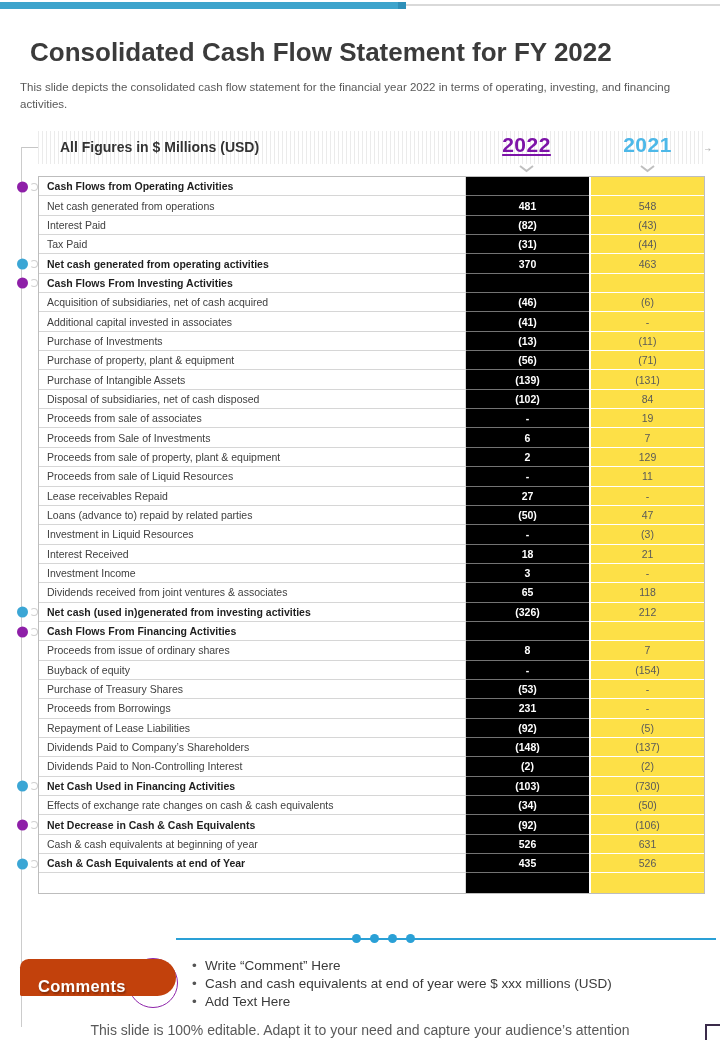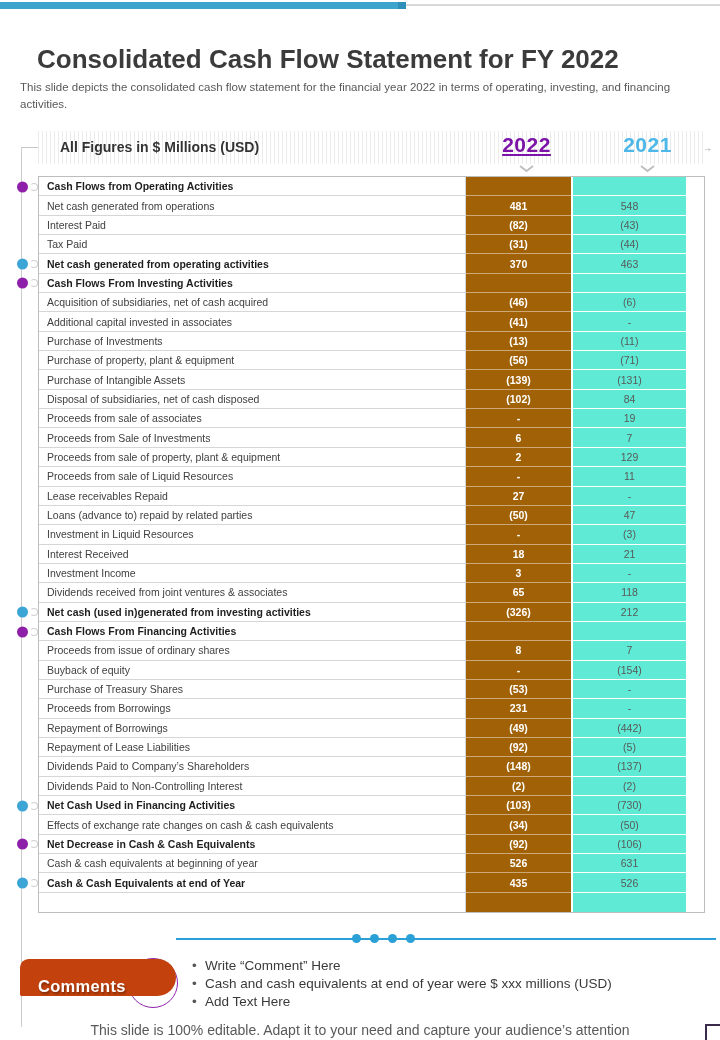--- a/index.html
+++ b/index.html
@@ -5,21 +5,21 @@
   html,body{margin:0;padding:0;}
   body{
     width:720px;height:1040px;position:relative;overflow:hidden;
     background:#ffffff;font-family:"Liberation Sans",sans-serif;
   }
   
   .topbar-blue{position:absolute;left:0;top:2px;width:398px;height:7px;background:#3DA4CC;}
   .topbar-tip{position:absolute;left:398px;top:2px;width:8px;height:7px;background:#2E8FB8;}
   .topbar-line{position:absolute;left:406px;top:4px;width:314px;height:2px;background:#D9D9D9;}
 
-  .title{position:absolute;left:20px;top:27px;margin:17px;font-size:26px;font-weight:700;color:#3B3B3B;}
+  .title{position:absolute;left:20px;top:27px;margin:10px;font-size:26px;font-weight:700;color:#3B3B3B;}
   .subtitle{position:absolute;left:20px;top:79px;width:688px;margin:0;font-size:11.5px;line-height:1.45;color:#595959;}
 
   
   .hline-left{position:absolute;left:21px;top:147px;width:19px;height:1px;background:#C6C6C6;}
   .vline{position:absolute;left:21px;top:147px;width:1px;height:880px;background:#CCCCCC;}
   .arrow-right{position:absolute;left:700px;top:140px;font-size:13px;color:#B5B5B5;}
 
   
   .band{position:absolute;left:38px;top:131px;width:667px;height:33px;
     background:repeating-linear-gradient(90deg,#EBEBEB 0px,#EBEBEB 1px,#ffffff 1px,#ffffff 4px);}
@@ -28,23 +28,23 @@
   .y2022{left:427px;width:123px;color:#7D14A8;text-decoration:underline;}
   .y2021{left:552px;width:115px;color:#4DB8E8;}
   .chev{position:absolute;}
 
   
   #table{position:absolute;left:38px;top:176px;width:667px;box-sizing:border-box;
     border:1px solid #BDBDBD;background:#ffffff;}
   .t-row{position:relative;display:flex;height:19.35px;box-sizing:border-box;}
   .cell{box-sizing:border-box;display:flex;align-items:center;font-size:10.5px;}
   .lbl{width:427px;padding-left:8px;color:#404040;border-bottom:1px solid #D6D6D6;border-right:1px solid #D6D6D6;}
-  .v22{width:105px;background:#a16207;color:#ffffff;font-weight:700;justify-content:center;border-bottom:1px solid rgba(255,255,255,.45);}
+  .v22{width:123px;background:#000000;color:#ffffff;font-weight:700;justify-content:center;border-bottom:1px solid rgba(255,255,255,.45);}
   .gap{width:2px;background:#ffffff;}
-  .v21{width:113px;background:#5eead4;color:#595959;justify-content:center;border-bottom:1px solid #ffffff;}
+  .v21{width:113px;background:#fde047;color:#595959;justify-content:center;border-bottom:1px solid #ffffff;}
   .t-row.section .lbl,.t-row.total .lbl{font-weight:700;color:#1F1F1F;}
   .t-row:last-child .lbl,.t-row:last-child .v21,.t-row:last-child .v22{border-bottom:none;}
 
   .marker{position:absolute;left:-22px;top:50%;transform:translateY(-50%);width:11px;height:11px;border-radius:50%;z-index:2;}
   .marker.purple{background:#8E1FA8;}
   .marker.blue{background:#3BA6D5;}
   .hook{position:absolute;left:-9px;top:50%;transform:translateY(-50%);width:6px;height:6px;
     border:1.5px solid #D0D0D0;border-left-color:transparent;border-radius:50%;}
 
   
@@ -265,26 +265,20 @@
       <div class="gap"></div>
       <div class="cell v21">-</div>
     </div>
     <div class="t-row item">
       <div class="cell lbl">Proceeds from Borrowings</div>
       <div class="cell v22">231</div>
       <div class="gap"></div>
       <div class="cell v21">-</div>
     </div>
     <div class="t-row item">
-      <div class="cell lbl">Repayment of Borrowings</div>
-      <div class="cell v22">(49)</div>
-      <div class="gap"></div>
-      <div class="cell v21">(442)</div>
-    </div>
-    <div class="t-row item">
       <div class="cell lbl">Repayment of Lease Liabilities</div>
       <div class="cell v22">(92)</div>
       <div class="gap"></div>
       <div class="cell v21">(5)</div>
     </div>
     <div class="t-row item">
       <div class="cell lbl">Dividends Paid to Company’s Shareholders</div>
       <div class="cell v22">(148)</div>
       <div class="gap"></div>
       <div class="cell v21">(137)</div>

